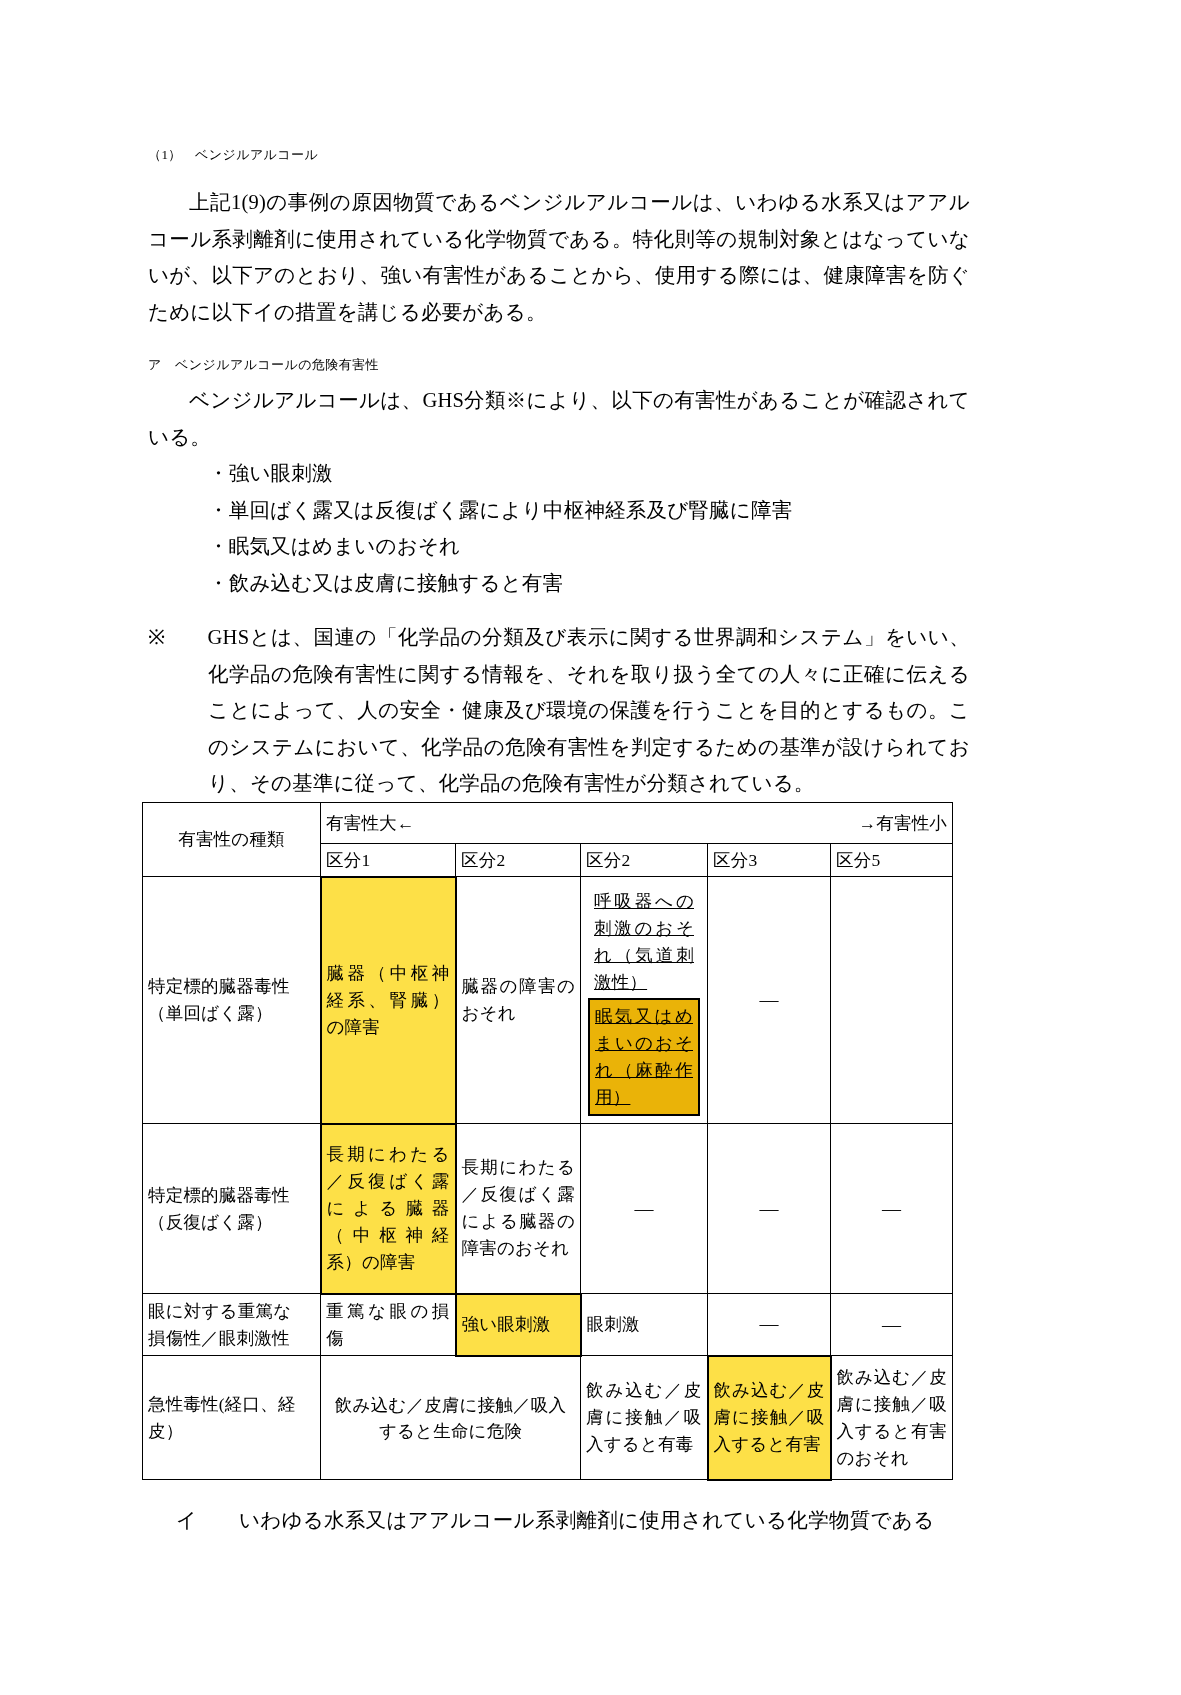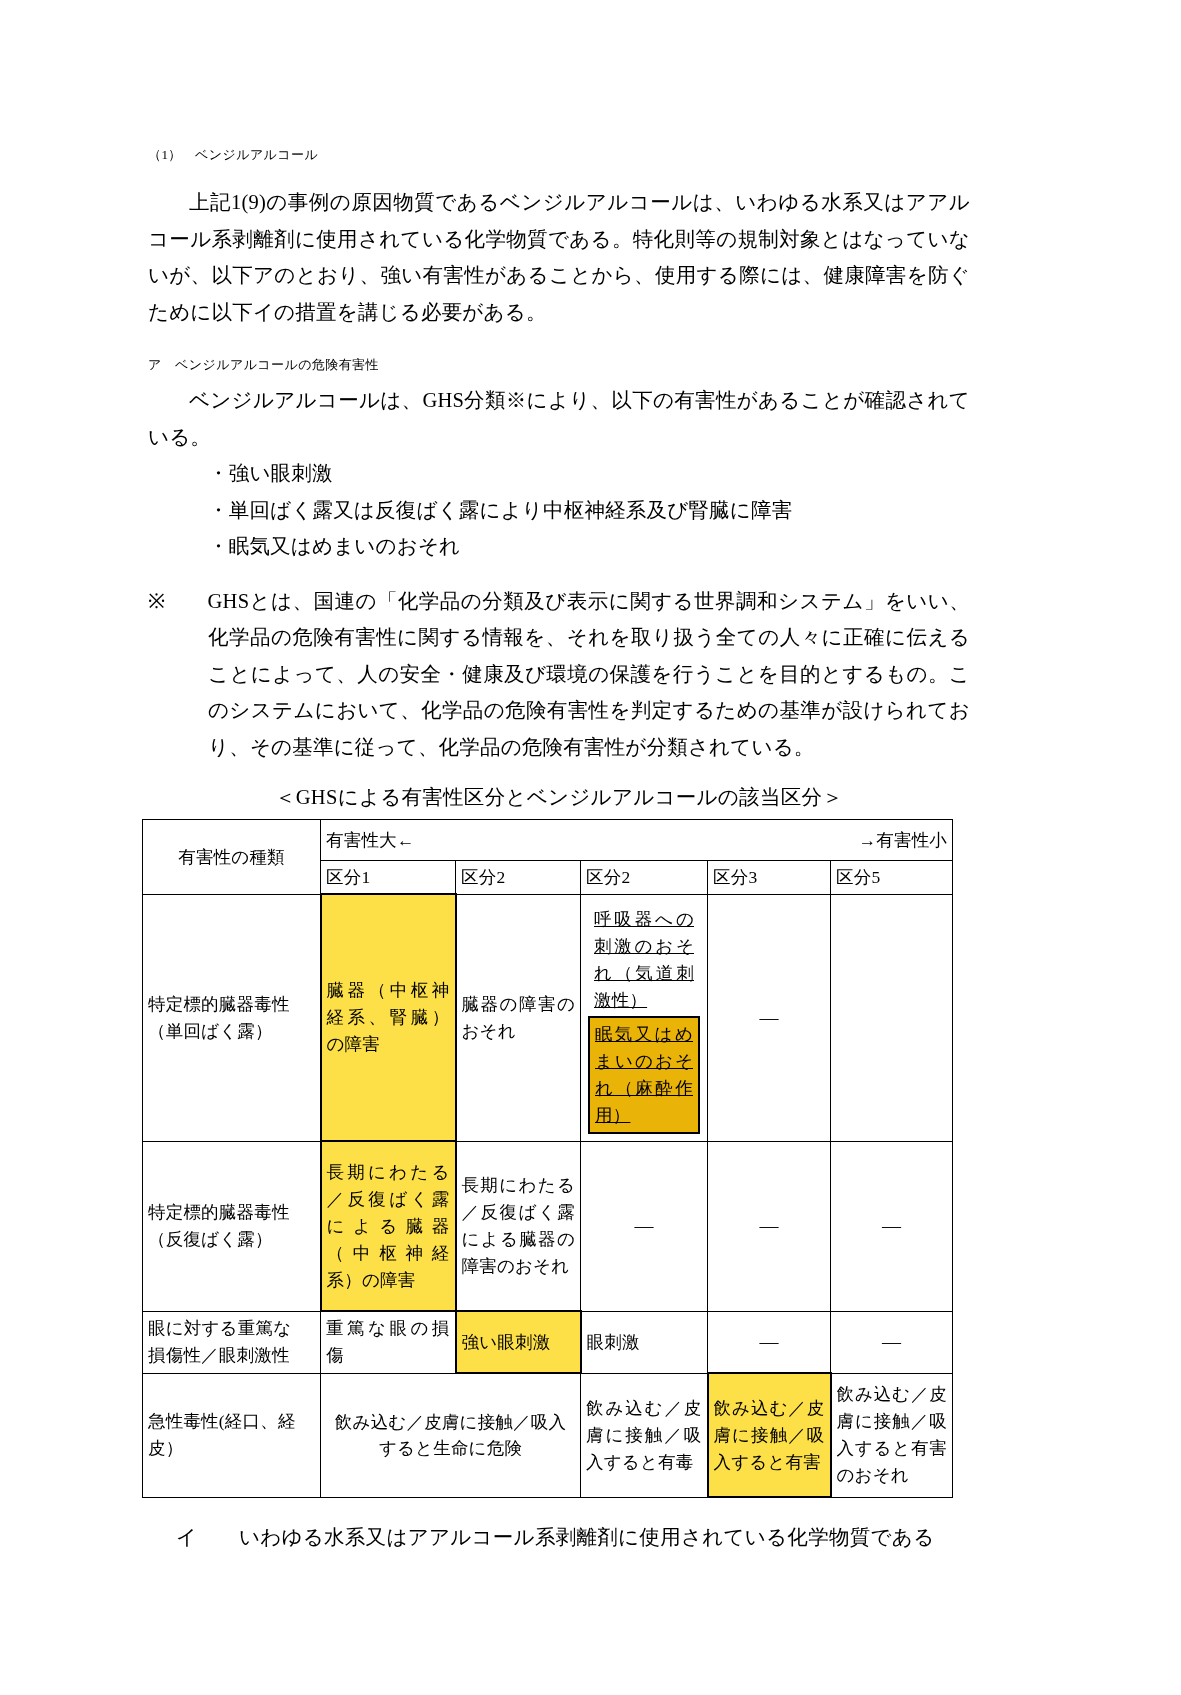--- a/index.html
+++ b/index.html
@@ -153,26 +153,26 @@
 
     <div class="gap-md"></div>
 
     <div class="heading-line">ア　ベンジルアルコールの危険有害性</div>
 
     <p class="para para-indent">ベンジルアルコールは、GHS分類※により、以下の有害性があることが確認されている。</p>
 
     <div class="bullet">・強い眼刺激</div>
     <div class="bullet">・単回ばく露又は反復ばく露により中枢神経系及び腎臓に障害</div>
     <div class="bullet">・眠気又はめまいのおそれ</div>
+    <div class="bullet">・飲み込む又は皮膚に接触すると有害</div>
 
     <div class="gap-md"></div>
 
     <p class="para para-note">※　　GHSとは、国連の「化学品の分類及び表示に関する世界調和システム」をいい、化学品の危険有害性に関する情報を、それを取り扱う全ての人々に正確に伝えることによって、人の安全・健康及び環境の保護を行うことを目的とするもの。このシステムにおいて、化学品の危険有害性を判定するための基準が設けられており、その基準に従って、化学品の危険有害性が分類されている。</p>
 
-    <div class="table-caption">＜GHSによる有害性区分とベンジルアルコールの該当区分＞</div>
 
     <table class="ghs">
       <colgroup>
         <col class="col-kind">
           <col class="col-c1">
           <col class="col-c2a">
         <col class="col-c2b">
           <col class="col-c3">
           <col class="col-c5">
       </colgroup>

